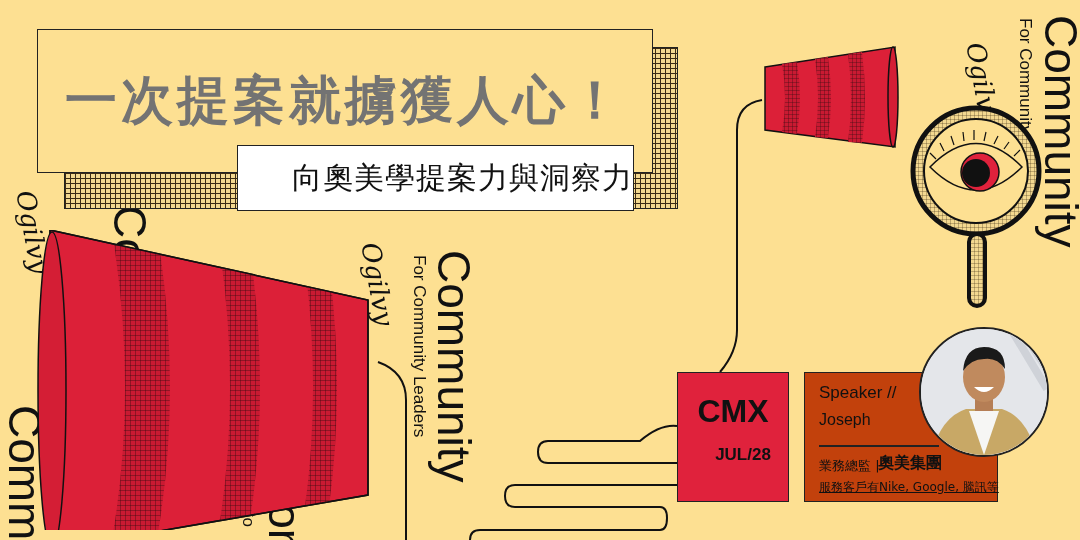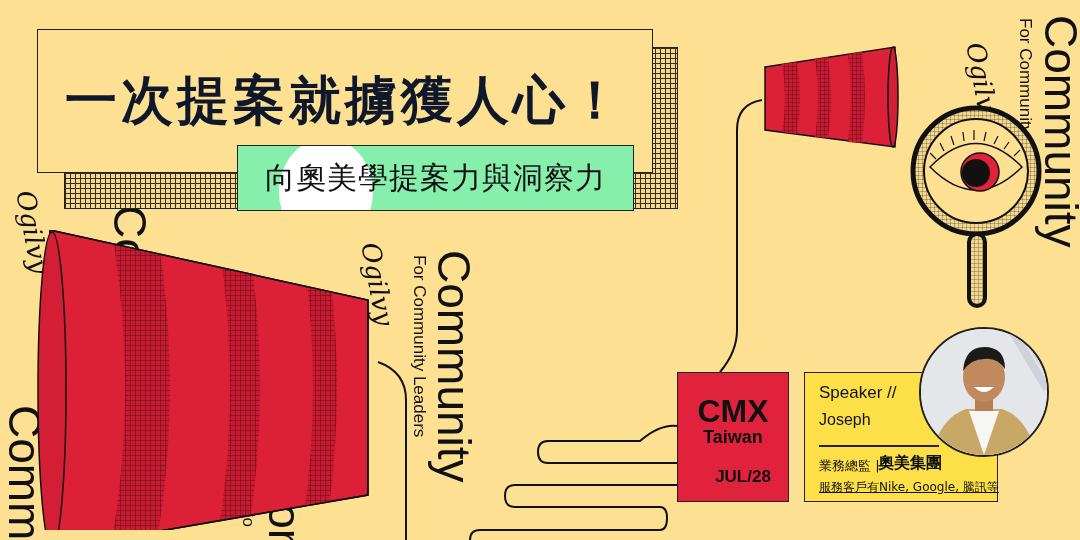--- a/index.html
+++ b/index.html
@@ -1,32 +1,32 @@
 <!DOCTYPE html>
 <html><head>
 <meta charset="utf-8">
 <style>
   html,body{margin:0;padding:0;}
   body{width:1080px;height:540px;overflow:hidden;background:#fde092;position:relative;font-family:"DejaVu Sans","Liberation Sans",sans-serif;color:#111;}
   .abs{position:absolute;}
   .grid{background-color:#f3d890;background-image:linear-gradient(#3a2a14 1px,transparent 1px),linear-gradient(90deg,#3a2a14 1px,transparent 1px);background-size:5px 5px;}
   .title-shadow{left:64px;top:47px;width:612px;height:160px;border:1.5px solid #222;}
   .title-box{left:37px;top:29px;width:614px;height:142px;background:#fde092;border:1.5px solid #222;display:flex;align-items:center;justify-content:center;}
-  .title-text{font-size:52px;font-weight:bold;letter-spacing:4px;color:#0f172a;}
-  .sub-box{left:237px;top:145px;width:395px;height:64px;background:#86efac;border:1.5px solid #222;display:flex;align-items:center;justify-content:center;overflow:hidden;}
+  .title-text{font-size:52px;font-weight:bold;letter-spacing:4px;color:#737373;}
+  .sub-box{left:237px;top:145px;width:395px;height:64px;background:#ffffff;border:1.5px solid #222;display:flex;align-items:center;justify-content:flex-end;overflow:hidden;}
   .white-dot{left:278px;top:137px;width:94px;height:108px;background:#fff;border-radius:50%;}
   .sub-text{font-size:30px;color:#111;position:relative;letter-spacing:1px;}
   .vtext{writing-mode:vertical-rl;white-space:nowrap;}
   .comm{font-size:46px;font-family:"Liberation Sans",sans-serif;line-height:1;}
   .comm-sub{font-size:17px;font-family:"Liberation Sans",sans-serif;line-height:1;}
   .cmx-box{left:677px;top:372px;width:110px;height:128px;background:#e0223c;border:1.5px solid #222;text-align:center;}
   .cmx-main{font-size:32px;font-weight:bold;margin-top:22px;line-height:1;font-family:"Liberation Sans",sans-serif;}
   .cmx-sub{font-size:18px;font-weight:bold;line-height:1.2;font-family:"Liberation Sans",sans-serif;}
   .cmx-date{font-size:17px;font-weight:bold;margin-top:18px;font-family:"Liberation Sans",sans-serif;margin-left:20px;}
-  .speaker-box{left:804px;top:372px;width:192px;height:128px;border:1.5px solid #222;background:#fde047;}
+  .speaker-box{left:804px;top:372px;width:192px;height:128px;border:1.5px solid #222;background:#c2410c;}
   .sp-label{left:14px;top:10px;font-size:17px;font-family:"Liberation Sans",sans-serif;}
   .sp-name{left:14px;top:38px;font-size:16px;font-family:"Liberation Sans",sans-serif;}
   .sp-rule{left:14px;top:72px;width:120px;height:1.5px;background:#222;}
   .sp-role{left:14px;top:84px;font-size:13px;}
   .sp-org{left:73px;top:80px;font-size:16px;font-weight:bold;text-align:center;}
   .sp-clients{left:14px;top:106px;font-size:12px;white-space:nowrap;text-decoration:underline;}
   .avatar{left:919px;top:327px;width:126px;height:126px;border-radius:50%;border:2px solid #222;overflow:hidden;background:#e6e8ec;}
 </style>
 </head>
 <body>
@@ -114,21 +114,20 @@
 <div class="abs title-box">
   <span class="title-text">一次提案就擄獲人心！</span>
 </div>
 <div class="abs sub-box">
   <div class="abs white-dot" style="left:41px;top:-8px;"></div>
   <span class="sub-text">向奧美學提案力與洞察力</span>
 </div>
 
 <div class="abs cmx-box">
   <div class="cmx-main">CMX</div>
-  <div class="cmx-sub">Taiwan</div>
   <div class="cmx-date">JUL/28</div>
 </div>
 
 <div class="abs speaker-box">
   <div class="abs sp-label">Speaker //</div>
   <div class="abs sp-name">Joseph</div>
   <div class="abs sp-rule"></div>
   <div class="abs sp-role">業務總監 |</div>
   <div class="abs sp-org">奧美集團</div>
   <div class="abs sp-clients">服務客戶有Nike, Google, 騰訊等</div>

